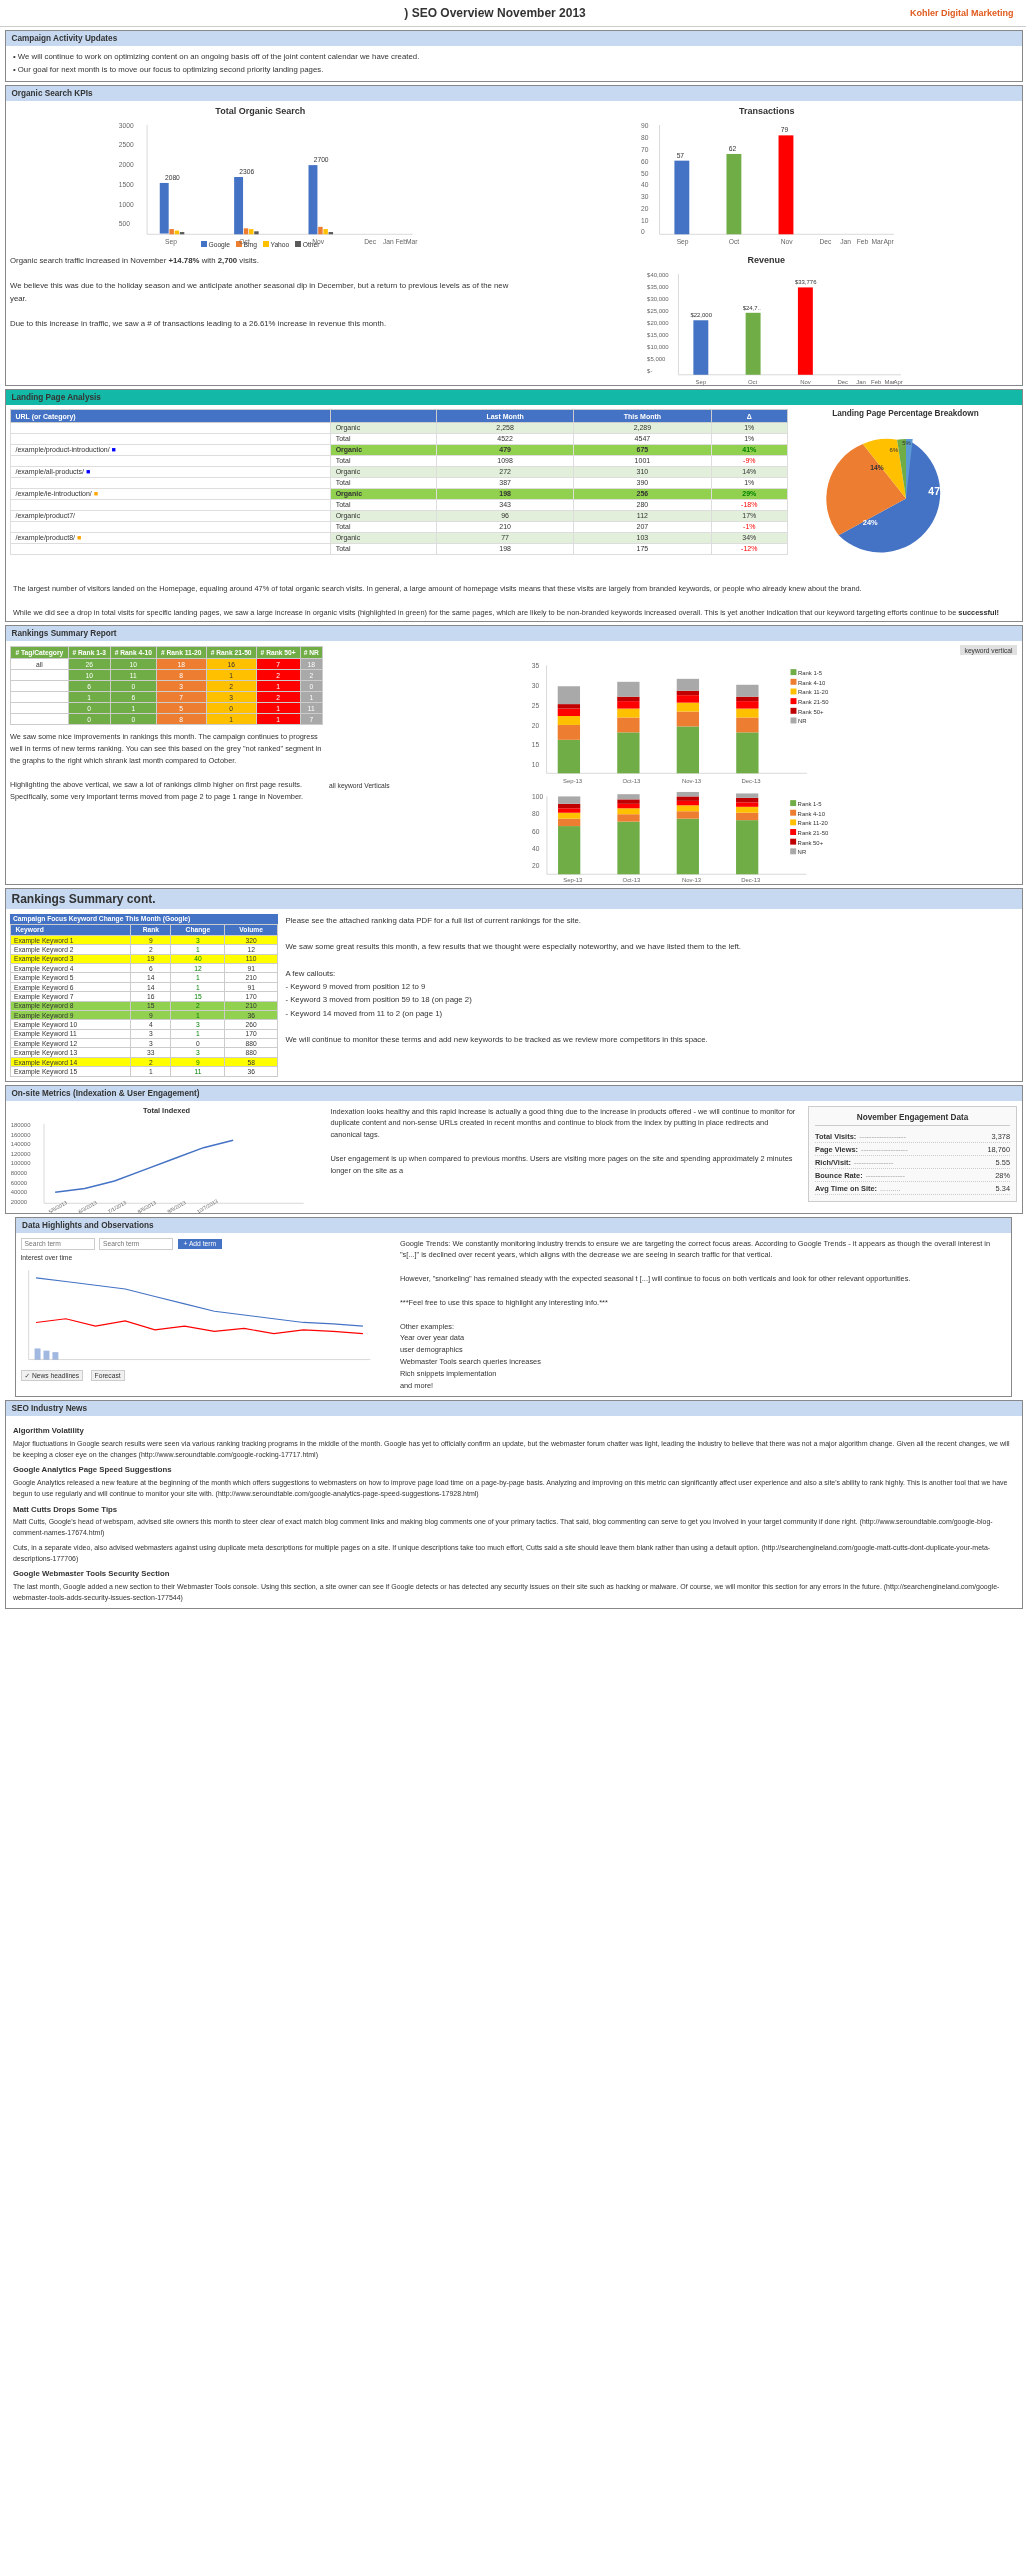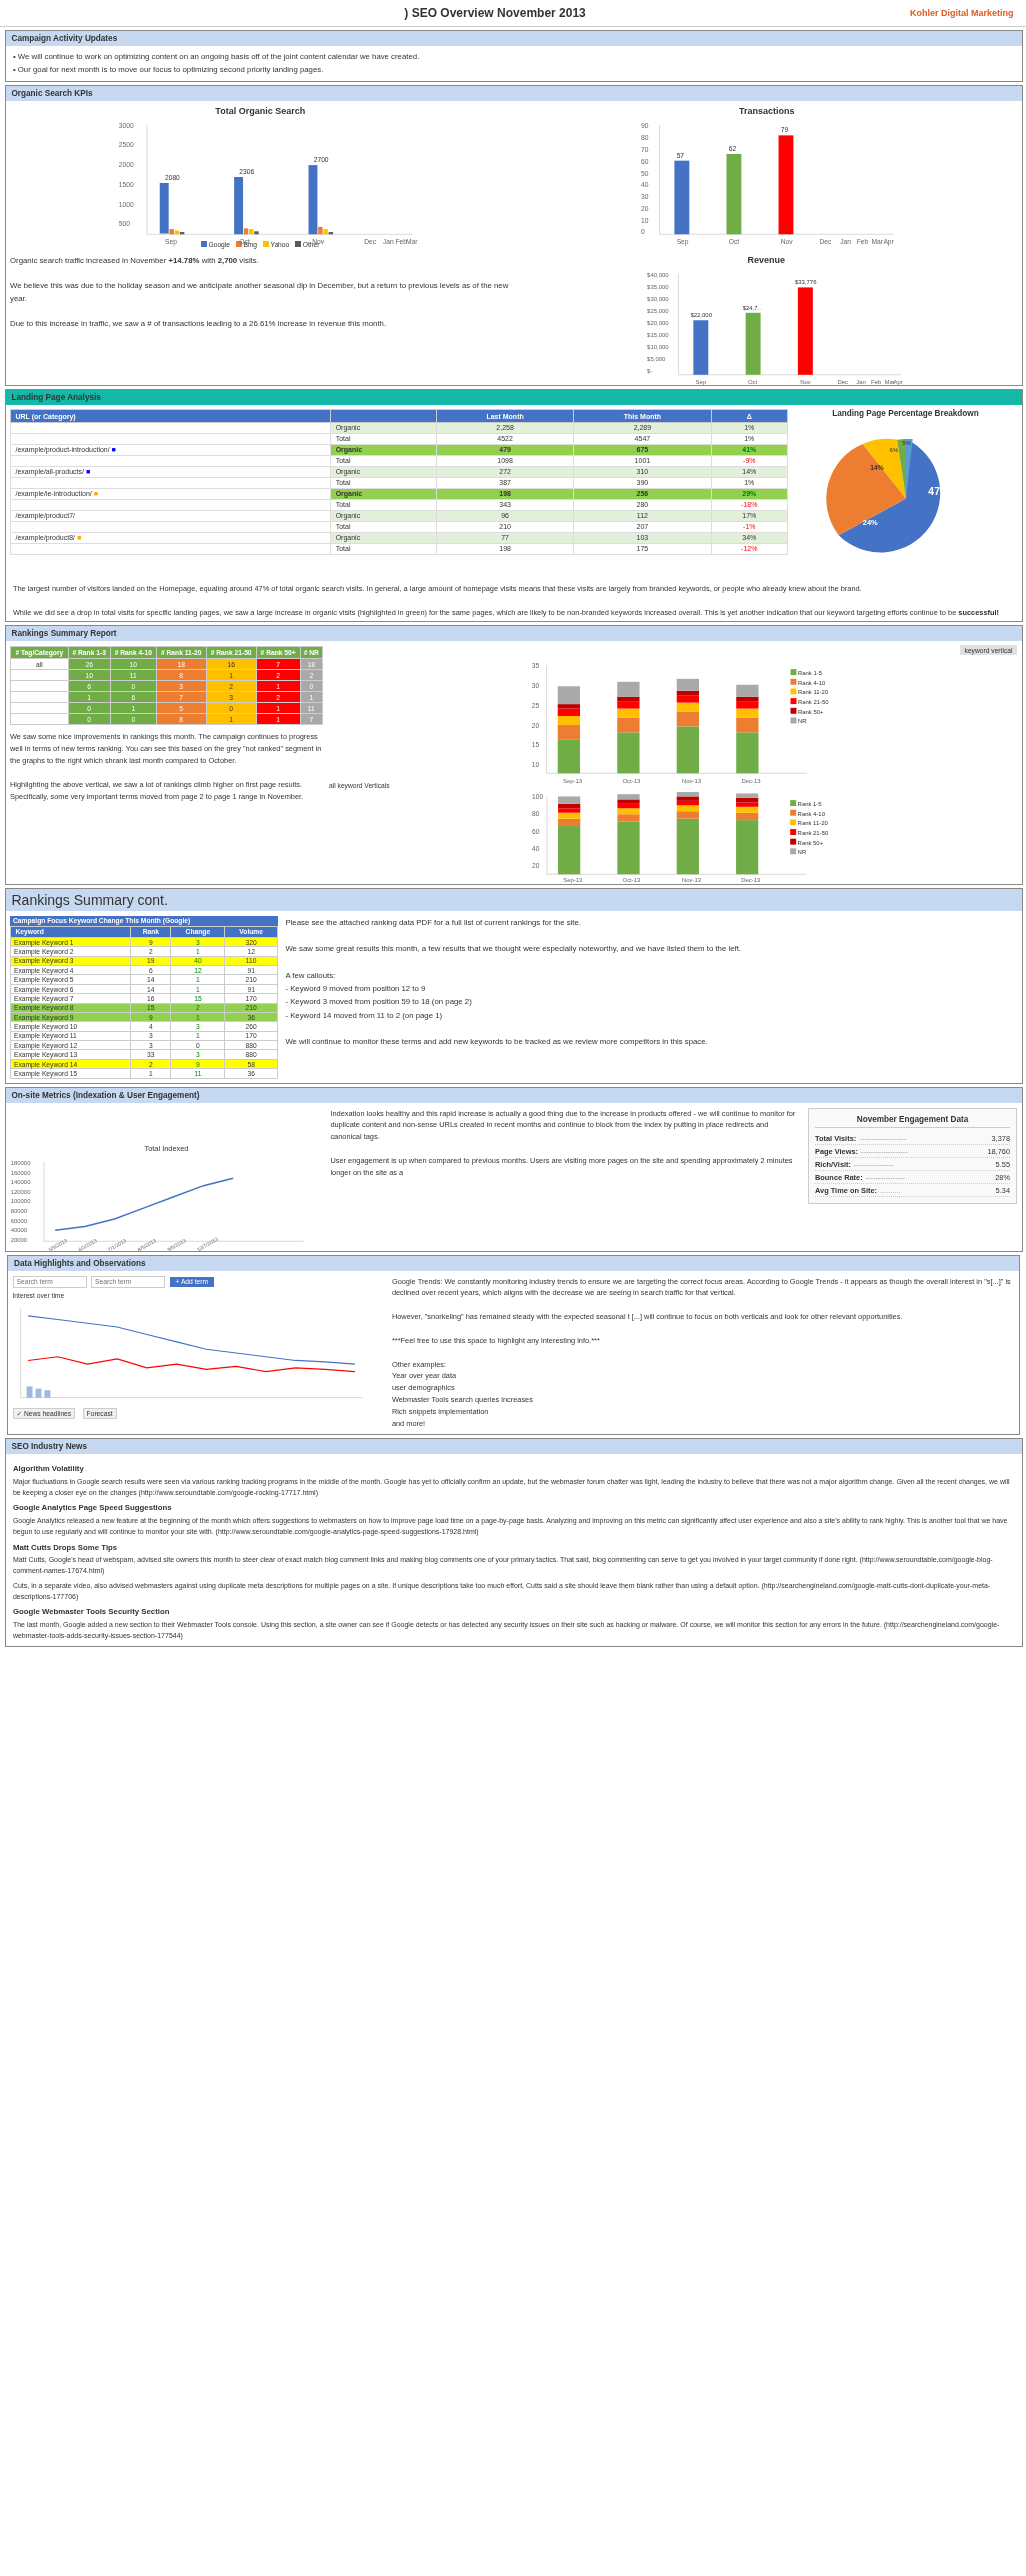--- a/index.html
+++ b/index.html
@@ -37,32 +37,32 @@
     .rankings-header { background: #c6d9f1; padding: 3px 6px; font-size: 8.2px; font-weight: bold; }
     
     .rank-table th { background: #70ad47; font-size: 6.7px; }
     .rank-table td { font-size: 6.7px; text-align: center; }
     
     
     .onsite-section { border: 0.7px solid #888; margin: 3px 4.5px; }
     .onsite-header { background: #c6d9f1; padding: 3px 6px; font-size: 8.2px; font-weight: bold; }
     
     
-    .data-section { border: 0.7px solid #888; margin: 3px 7px; }
+    .data-section { border: 0.7px solid #888; margin: 3px 15px; }
     .data-header { background: #c6d9f1; padding: 3px 6px; font-size: 8.2px; font-weight: bold; }
     
     
     .news-section { border: 0.7px solid #888; margin: 3px 4.5px; }
     .news-header { background: #c6d9f1; padding: 3px 6px; font-size: 8.2px; font-weight: bold; }
     .news-content { padding: 4.5px 7.4px; font-size: 7.4px; line-height: 1.6; }
     .news-item-title { font-weight: bold; font-size: 7.8px; margin-top: 4.5px; }
     
     
     .rankings-cont { border: 0.7px solid #888; margin: 3px 4.5px; }
-    .rankings-cont-header { background: #c6d9f1; padding: 3px 6px; font-size: 14px; font-weight: normal; }
+    .rankings-cont-header { background: #c6d9f1; padding: 3px 6px; font-size: 12px; font-weight: bold; }
     
     .keyword-table th { background: #4472c4; color: #fff; font-size: 6.7px; padding: 1.5px 3px; }
     .keyword-table td { font-size: 6.7px; padding: 1.5px 3px; }
     
     .engagement-box { border: 0.7px solid #ccc; padding: 6px; background: #f9f9f9; font-size: 7.4px; }
     .engagement-title { font-weight: bold; font-size: 8.2px; text-align: center; margin-bottom: 4.5px; border-bottom: 0.7px solid #ccc; padding-bottom: 3px; }
     .engagement-row { display: flex; justify-content: center; padding: 1.5px 0; border-bottom: 0.7px dotted #ccc; }
     .engagement-label { font-weight: bold; }
     .engagement-dots { color: #999; flex: 1; margin: 0 3px; overflow: hidden; }
     
@@ -695,21 +695,21 @@
       <p>We will continue to monitor these terms and add new keywords to be tracked as we review more competitors in this space.</p>
     </div>
   </div>
 </div>
 
 <div class="onsite-section">
   <div class="onsite-header">On-site Metrics (Indexation &amp; User Engagement)</div>
   <div style="display:flex; gap:7.4px; padding:4.5px;">
 
     <div style="flex:0 0 313px;">
-      <div style="font-size:7.4px; font-weight:normal; text-align:center; margin-bottom:3px;margin-top:36px;">Total Indexed</div>
+      <div style="font-size:7.4px; font-weight:bold; text-align:center; margin-bottom:3px;">Total Indexed</div>
       <svg width="298" height="89" viewBox="0 0 400 120" style="font-size:11px">
 
         <text x="0" y="12" font-size="8" fill="#666">180000</text>
         <text x="0" y="25" font-size="8" fill="#666">160000</text>
         <text x="0" y="38" font-size="8" fill="#666">140000</text>
         <text x="0" y="51" font-size="8" fill="#666">120000</text>
         <text x="0" y="64" font-size="8" fill="#666">100000</text>
         <text x="0" y="77" font-size="8" fill="#666">80000</text>
         <text x="0" y="90" font-size="8" fill="#666">60000</text>
         <text x="0" y="103" font-size="8" fill="#666">40000</text>

